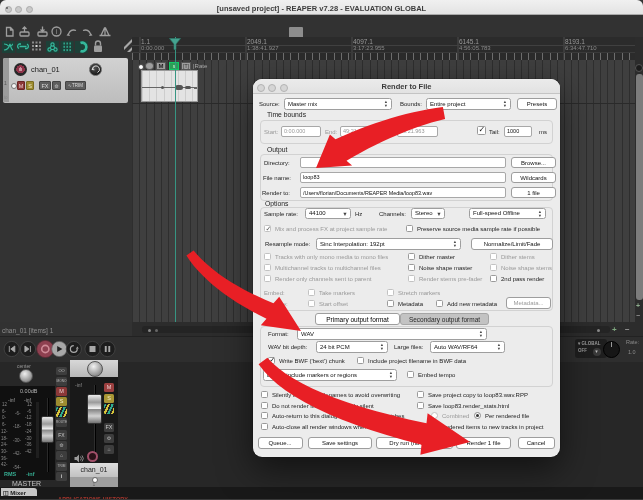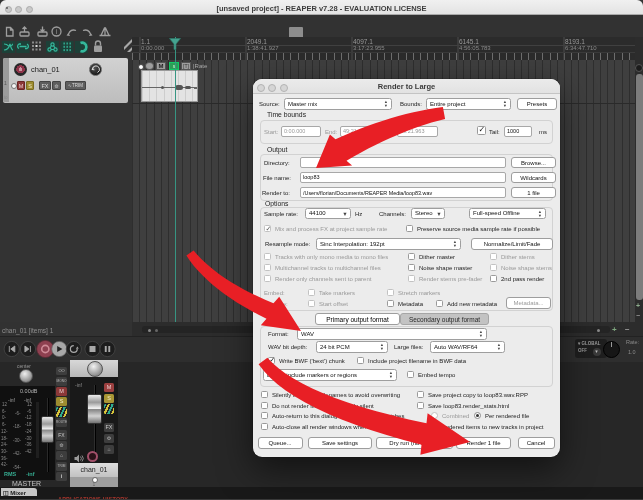--- a/index.html
+++ b/index.html
@@ -24,21 +24,21 @@
 <body>
 <div id="stage">
 
   <div class="abs" id="mainwin" style="left:0;top:0;width:643px;height:500px;background:#323232;border-radius:7px 7px 0 0;"></div>
 
   <div class="abs" style="left:0;top:0;width:643px;height:15px;background:linear-gradient(#f0f0f0,#e3e3e3);border-bottom:1px solid #a9a9a9;border-radius:6px 6px 0 0;box-sizing:border-box;"></div>
   <div class="abs" style="left:4.5px;top:5.5px;width:5px;height:5px;border-radius:50%;background:#c9c9c9;border:0.5px solid #ababab;"></div>
   <div class="abs" style="left:6.3px;top:7.3px;width:1.8px;height:1.8px;border-radius:50%;background:#5a5a5a;"></div>
   <div class="abs" style="left:15px;top:5.5px;width:5px;height:5px;border-radius:50%;background:#c9c9c9;border:0.5px solid #ababab;"></div>
   <div class="abs" style="left:25.5px;top:5.5px;width:5px;height:5px;border-radius:50%;background:#c9c9c9;border:0.5px solid #ababab;"></div>
-  <div class="t" style="left:0;top:3.5px;width:643px;text-align:center;font-size:7.5px;font-weight:bold;color:#3c3c3c;">[unsaved project] - REAPER v7.28 - EVALUATION LICENSE</div>
+  <div class="t" style="left:0;top:3.5px;width:643px;text-align:center;font-size:7.5px;font-weight:bold;color:#3c3c3c;">[unsaved project] - REAPER v7.28 - EVALUATION GLOBAL</div>
 
   <div class="abs" id="toolbar" style="left:0;top:15px;width:643px;height:23px;"></div>
   <svg class="abs" width="145" height="45" viewBox="0 0 145 45" style="left:0;top:15px;">
 
     <g stroke="#9e9e9e" fill="none" stroke-width="1.3">
       <path d="M6.5 12.5 h4 l2.5 2.5 v6 h-6.5 z M10.5 12.5 v2.5 h2.5"></path>
       <g>
           <rect x="20" y="17" width="9" height="4" rx="1"></rect>
           <path d="M24.5 17 v-5 M22.5 14 l2 -2 2 2"></path>
         </g>
@@ -309,21 +309,21 @@
   <div class="abs" style="left:1px;top:488px;width:36px;height:8px;background:#c7c7c7;border-radius:0 3px 0 0;"></div>
   <div class="t" style="left:3px;top:488.5px;font-size:6px;color:#1a1a1a;font-weight:bold;">◫ Mixer</div>
   <div class="t" style="left:58px;top:496px;font-size:5.5px;color:#a8352c;font-weight:bold;letter-spacing:0.2px;">APPLICATIONS HISTORY</div>
   <div class="abs" style="left:0;top:498.5px;width:643px;height:1.5px;background:#3a3a3a;"></div>
 
   <div class="abs" id="dlg" style="left:253px;top:79px;width:307px;height:378px;background:#ececec;border-radius:9px;box-shadow:0 12px 34px rgba(0,0,0,0.55),0 0 0 0.5px rgba(0,0,0,0.25);"></div>
   <div class="abs" style="left:253px;top:79px;width:307px;height:15px;background:linear-gradient(#ebebeb,#e2e2e2);border-bottom:1px solid #c4c4c4;border-radius:9px 9px 0 0;box-sizing:border-box;"></div>
   <div class="abs" style="left:256.5px;top:83.5px;width:6px;height:6px;border-radius:50%;background:#d5d5d5;border:0.5px solid #b3b3b3;"></div>
   <div class="abs" style="left:268px;top:83.5px;width:6px;height:6px;border-radius:50%;background:#d5d5d5;border:0.5px solid #b3b3b3;"></div>
   <div class="abs" style="left:279.5px;top:83.5px;width:6px;height:6px;border-radius:50%;background:#d5d5d5;border:0.5px solid #b3b3b3;"></div>
-  <div class="t" style="left:253px;top:82px;width:307px;text-align:center;font-size:7.5px;font-weight:bold;color:#3a3a3a;">Render to Large</div>
+  <div class="t" style="left:253px;top:82px;width:307px;text-align:center;font-size:7.5px;font-weight:bold;color:#3a3a3a;">Render to File</div>
   <div id="dlgbody">
 
     <div class="lbl" style="left:259px;top:101px;">Source:</div>
     <div class="sel" style="left:284px;top:98px;width:108px;height:12px;">
         <span style="position:absolute;left:3px;top:1.5px;">Master mix</span>
         <span class="ar">▴<br>▾</span>
       </div>
     <div class="lbl" style="left:400px;top:101px;">Bounds:</div>
     <div class="sel" style="left:426px;top:98px;width:85px;height:12px;">
         <span style="position:absolute;left:3px;top:1.5px;">Entire project</span>

